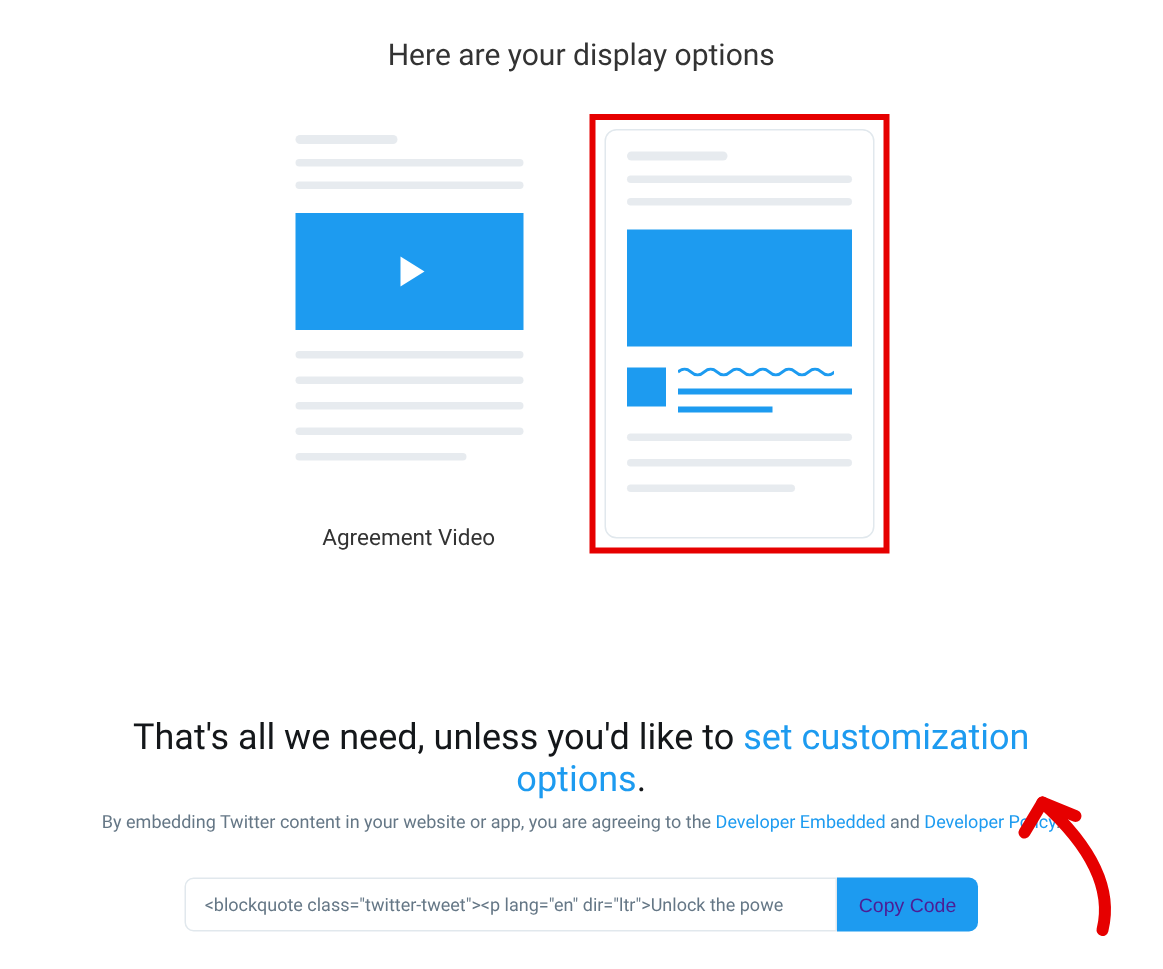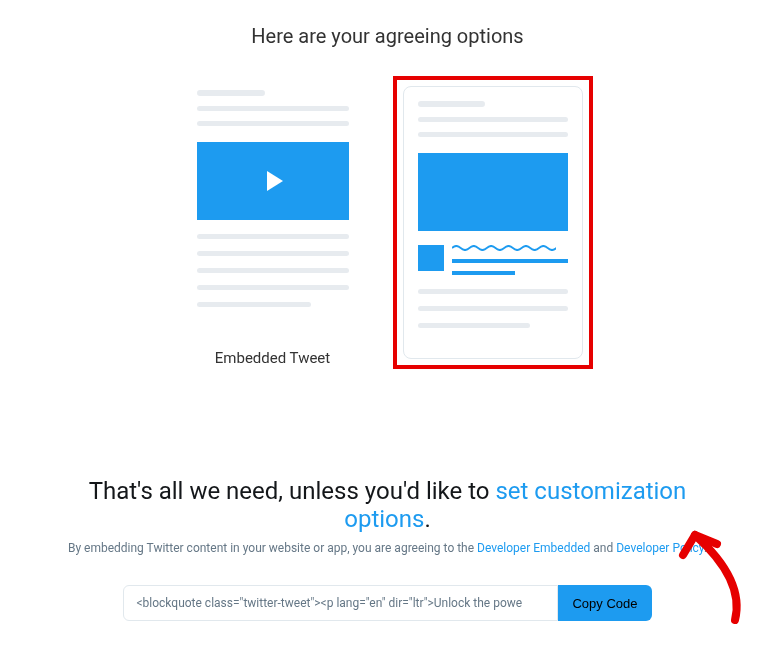--- a/index.html
+++ b/index.html
@@ -96,21 +96,21 @@
     color: #657786;
     background: #fff;
     overflow: hidden;
     white-space: nowrap;
     display: flex;
     align-items: center;
   }
   .copy-btn {
     height: 36px;
     background: #1d9bf0;
-    color: #000000;
+    color: #4c1d95;
     font-size: 13px;
     padding: 0 14px;
     border: none;
     border-radius: 0 6px 6px 0;
     cursor: pointer;
     display: flex;
     align-items: center;
   }
   .preview-card {
     width: 545px;
@@ -118,41 +118,41 @@
     border: 1px solid #cfd9de;
     border-radius: 14px;
     padding: 16px 18px 10px 18px;
     position: relative;
   }
   .red-arrow { position: absolute; top: 520px; right: 20px; width: 100px; height: 110px; pointer-events: none; }
 </style>
 </head>
 <body>
 
-<div class="page-title">Here are your agreeing options</div>
+<div class="page-title">Here are your display options</div>
 
 <div class="options-row">
 
   <div class="option-card">
     <div class="option-inner card-visual no-border">
       <div class="skel-line short"></div>
       <div class="skel-line"></div>
       <div class="skel-line"></div>
       <div class="hero-rect">
         <div class="play-triangle"></div>
       </div>
       <div class="after-hero-lines">
         <div class="skel-line"></div>
         <div class="skel-line"></div>
         <div class="skel-line"></div>
         <div class="skel-line"></div>
         <div class="skel-line"></div>
       </div>
     </div>
-    <div class="option-label">Embedded Tweet</div>
+    <div class="option-label">Agreement Video</div>
   </div>
 
   <div class="option-red-wrap">
     <div class="option-card">
       <div class="option-inner card-visual">
         <div class="skel-line short"></div>
         <div class="skel-line"></div>
         <div class="skel-line"></div>
         <div class="hero-rect"></div>
         <div class="tweet-block">

